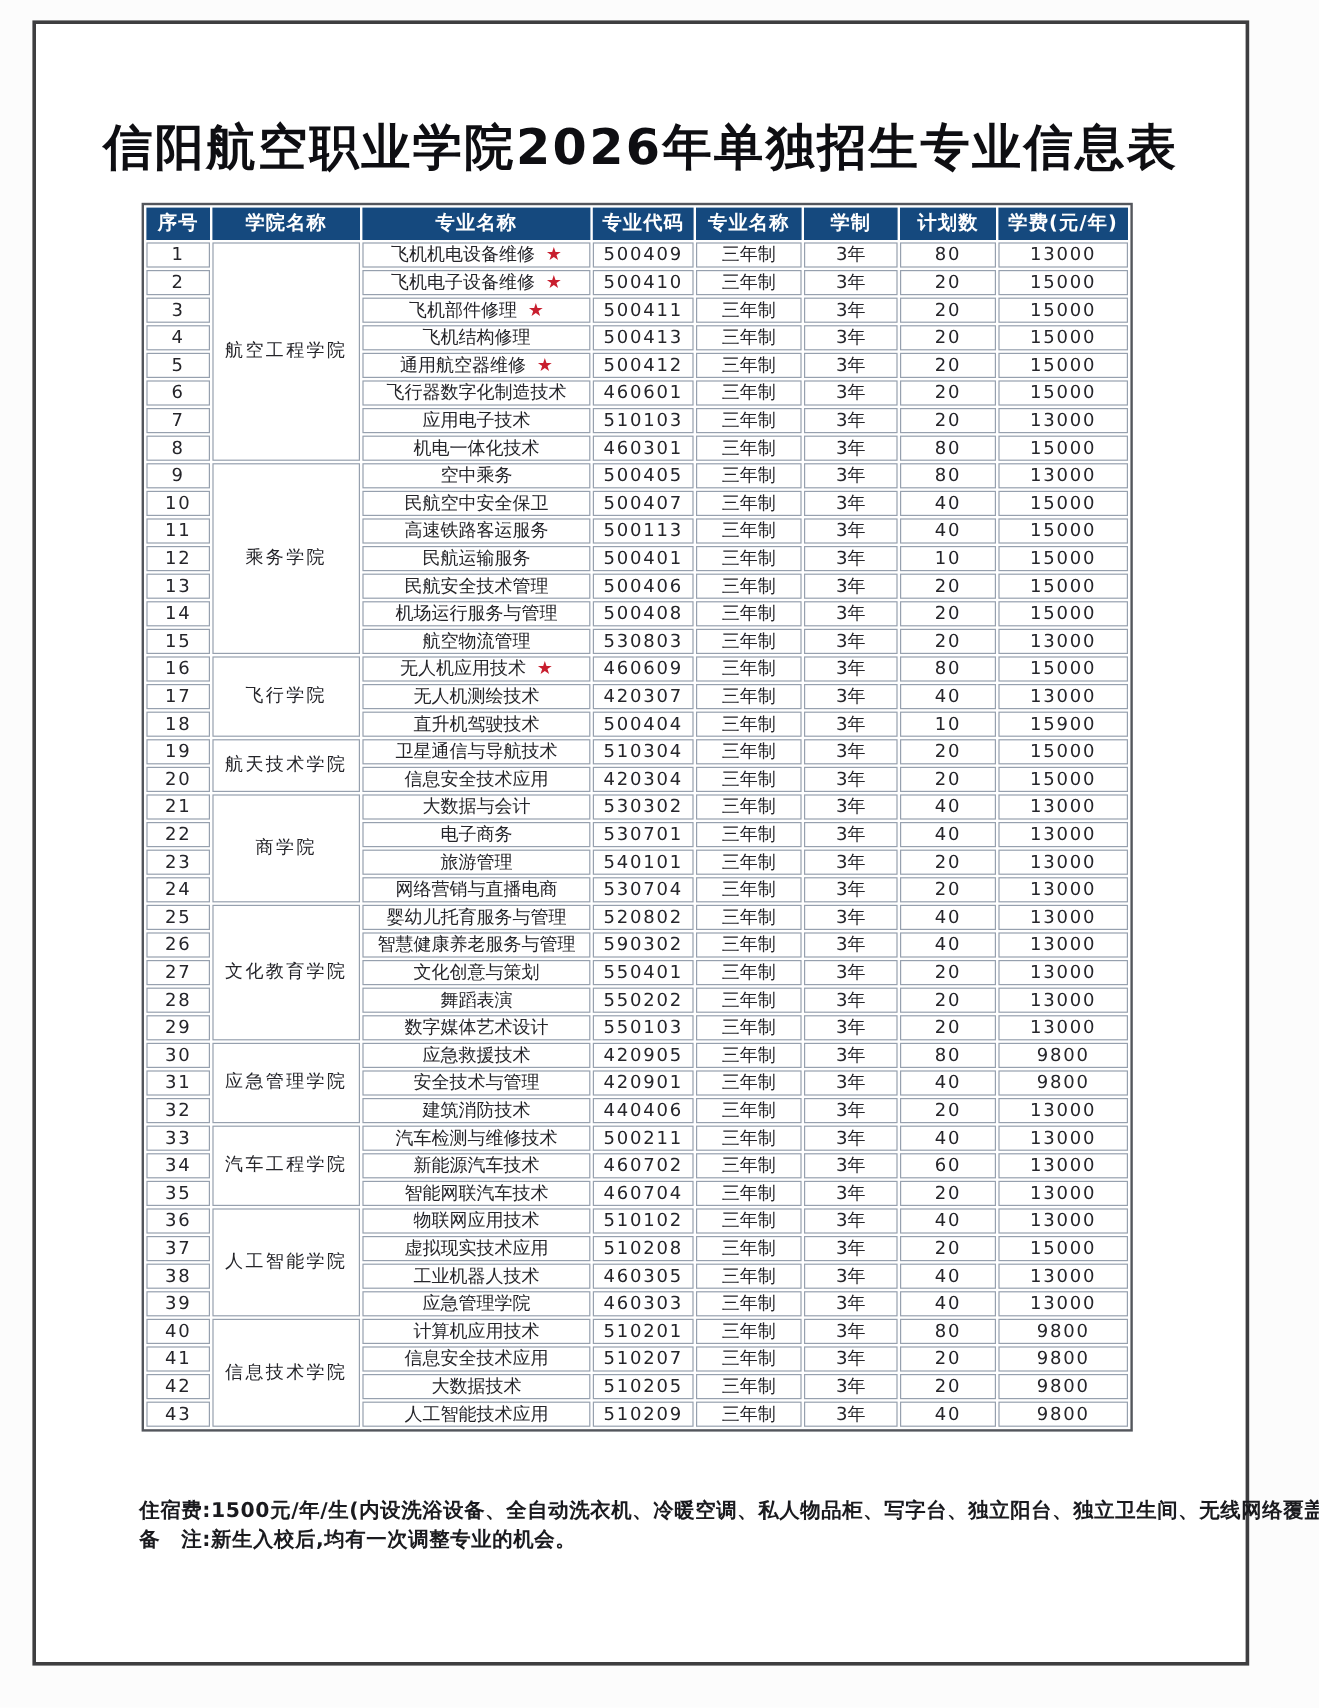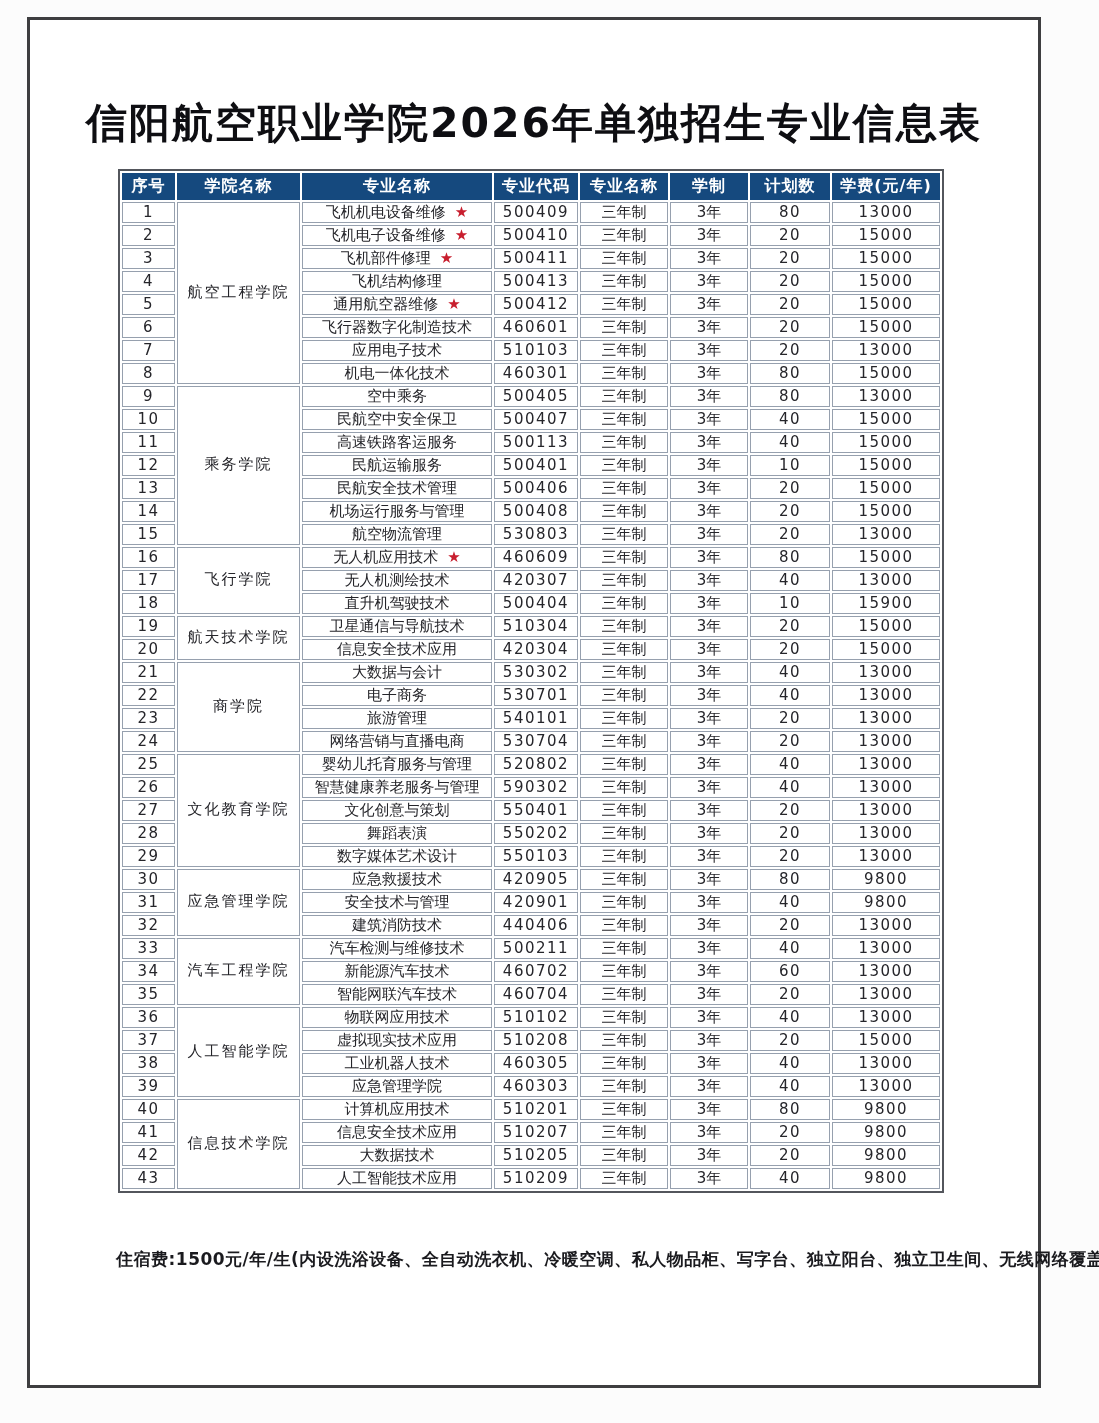--- a/index.html
+++ b/index.html
@@ -485,15 +485,16 @@
             <td>3年</td>
             <td class="num-cell">40</td>
             <td class="num-cell">9800</td>
           </tr>
         </tbody>
     </table>
   </div>
 
   <div class="notes">
     <div class="note-line">住宿费:1500元/年/生(内设洗浴设备、全自动洗衣机、冷暖空调、私人物品柜、写字台、独立阳台、独立卫生间、无线网络覆盖)。</div>
+    <div class="note-line">备　注:新生入校后,均有一次调整专业的机会。</div>
   </div>
 
 </div>
 
 </body></html>

